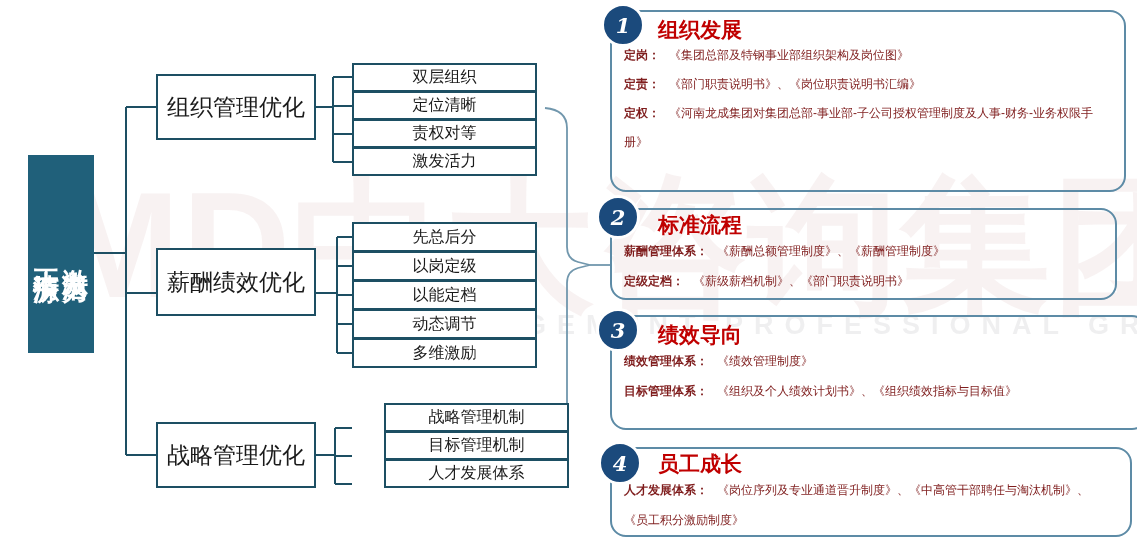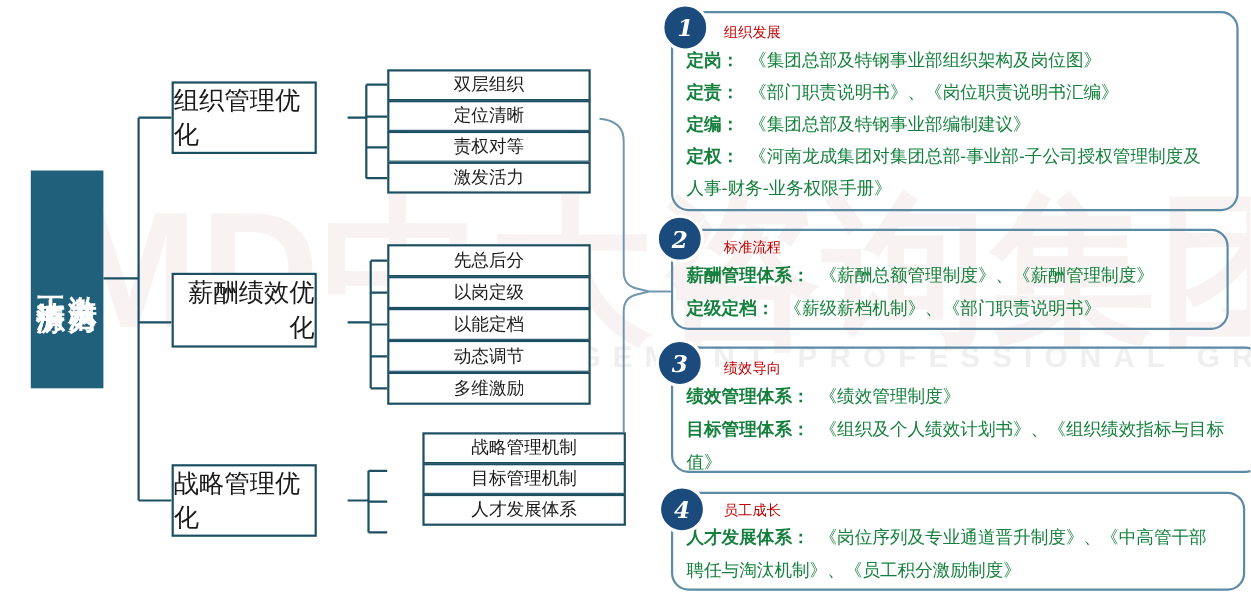--- a/index.html
+++ b/index.html
@@ -33,40 +33,40 @@
   .banner{
     position:absolute;left:28px;top:155px;width:66px;height:198px;background:var(--banner-bg);
     display:flex;flex-direction:row;align-items:center;justify-content:center;gap:3px;z-index:2;
   }
   .banner span{
     writing-mode:vertical-rl;text-orientation:upright;
     color:#fff;font-size:26px;font-weight:bold;letter-spacing:3px;line-height:1;
   }
   
   .gbox{
-    position:absolute;left:156px;width:132px;background:#fff;border:2px solid var(--box-border);
+    position:absolute;left:156px;width:160px;background:#fff;border:2px solid var(--box-border);
     display:flex;align-items:center;justify-content:center;font-size:23px;color:#1a1a1a;z-index:2;
     box-sizing:border-box;
   }
   .stack{position:absolute;left:352px;width:185px;z-index:2;}
   .item{
     box-sizing:border-box;height:29px;margin-top:-1px;background:#fff;border:2px solid var(--box-border);
     display:flex;align-items:center;justify-content:center;font-size:16px;color:#1a1a1a;
   }
   .stack .item:first-child{margin-top:0;}
   .stack-g2 .item{height:30px;}
   
   .panel{
     position:absolute;box-sizing:border-box;border:2px solid var(--panel-border);border-radius:16px;
     background:transparent;z-index:2;padding:0 18px 0 12px;overflow:hidden;
   }
   .panel-title{
-    margin:7px 0 0 34px;font-size:13px;font-weight:normal;color:var(--title-red);line-height:22px;
+    margin:7px 0 0 34px;font-size:21px;font-weight:bold;color:var(--title-red);line-height:22px;
   }
-  .panel p{margin:0;font-size:16px;line-height:30px;color:#15803d;}
+  .panel p{margin:0;font-size:12px;line-height:30px;color:#7f1d1d;}
   .panel .pl{font-weight:bold;margin-right:9px;}
   .panel-1 p{line-height:29px;}
   .panel-2 .panel-title,.panel-4 .panel-title{margin-top:4px;}
   .badge{
     position:absolute;width:38px;height:38px;border:3px solid #fff;border-radius:50%;
     background:var(--badge-bg);color:#fff;display:flex;align-items:center;justify-content:center;
     font-family:"DejaVu Serif",serif;font-style:italic;font-weight:bold;font-size:21px;z-index:3;
   }
 </style>
 </head>
@@ -113,36 +113,33 @@
     <div class="item">先总后分</div>
     <div class="item">以岗定级</div>
     <div class="item">以能定档</div>
     <div class="item">动态调节</div>
     <div class="item">多维激励</div>
   </div>
 
   <div class="gbox" style="top:422px;height:66px;">
     <span>战略管理优化</span>
   </div>
-  <div class="stack" style="top:393px;padding-left:32px;">
+  <div class="stack" style="top:403px;padding-left:32px;">
     <div class="item">战略管理机制</div>
     <div class="item">目标管理机制</div>
     <div class="item">人才发展体系</div>
   </div>
 
   <div class="panel panel-1" style="left:610px;top:10px;width:516px;height:182px;">
     <div class="panel-title">组织发展</div>
     <p>
       <span class="pl">定岗：</span><span>《集团总部及特钢事业部组织架构及岗位图》</span>
     </p>
     <p>
       <span class="pl">定责：</span><span>《部门职责说明书》、《岗位职责说明书汇编》</span>
-    </p>
-    <p>
-      <span class="pl">定编：</span><span>《集团总部及特钢事业部编制建议》</span>
     </p>
     <p>
       <span class="pl">定权：</span><span>《河南龙成集团对集团总部-事业部-子公司授权管理制度及人事-财务-业务权限手册》</span>
     </p>
   </div>
   <div class="badge" style="left:601px;top:3px;">
     <span>1</span>
   </div>
 
   <div class="panel panel-2" style="left:610px;top:208px;width:507px;height:92px;">

